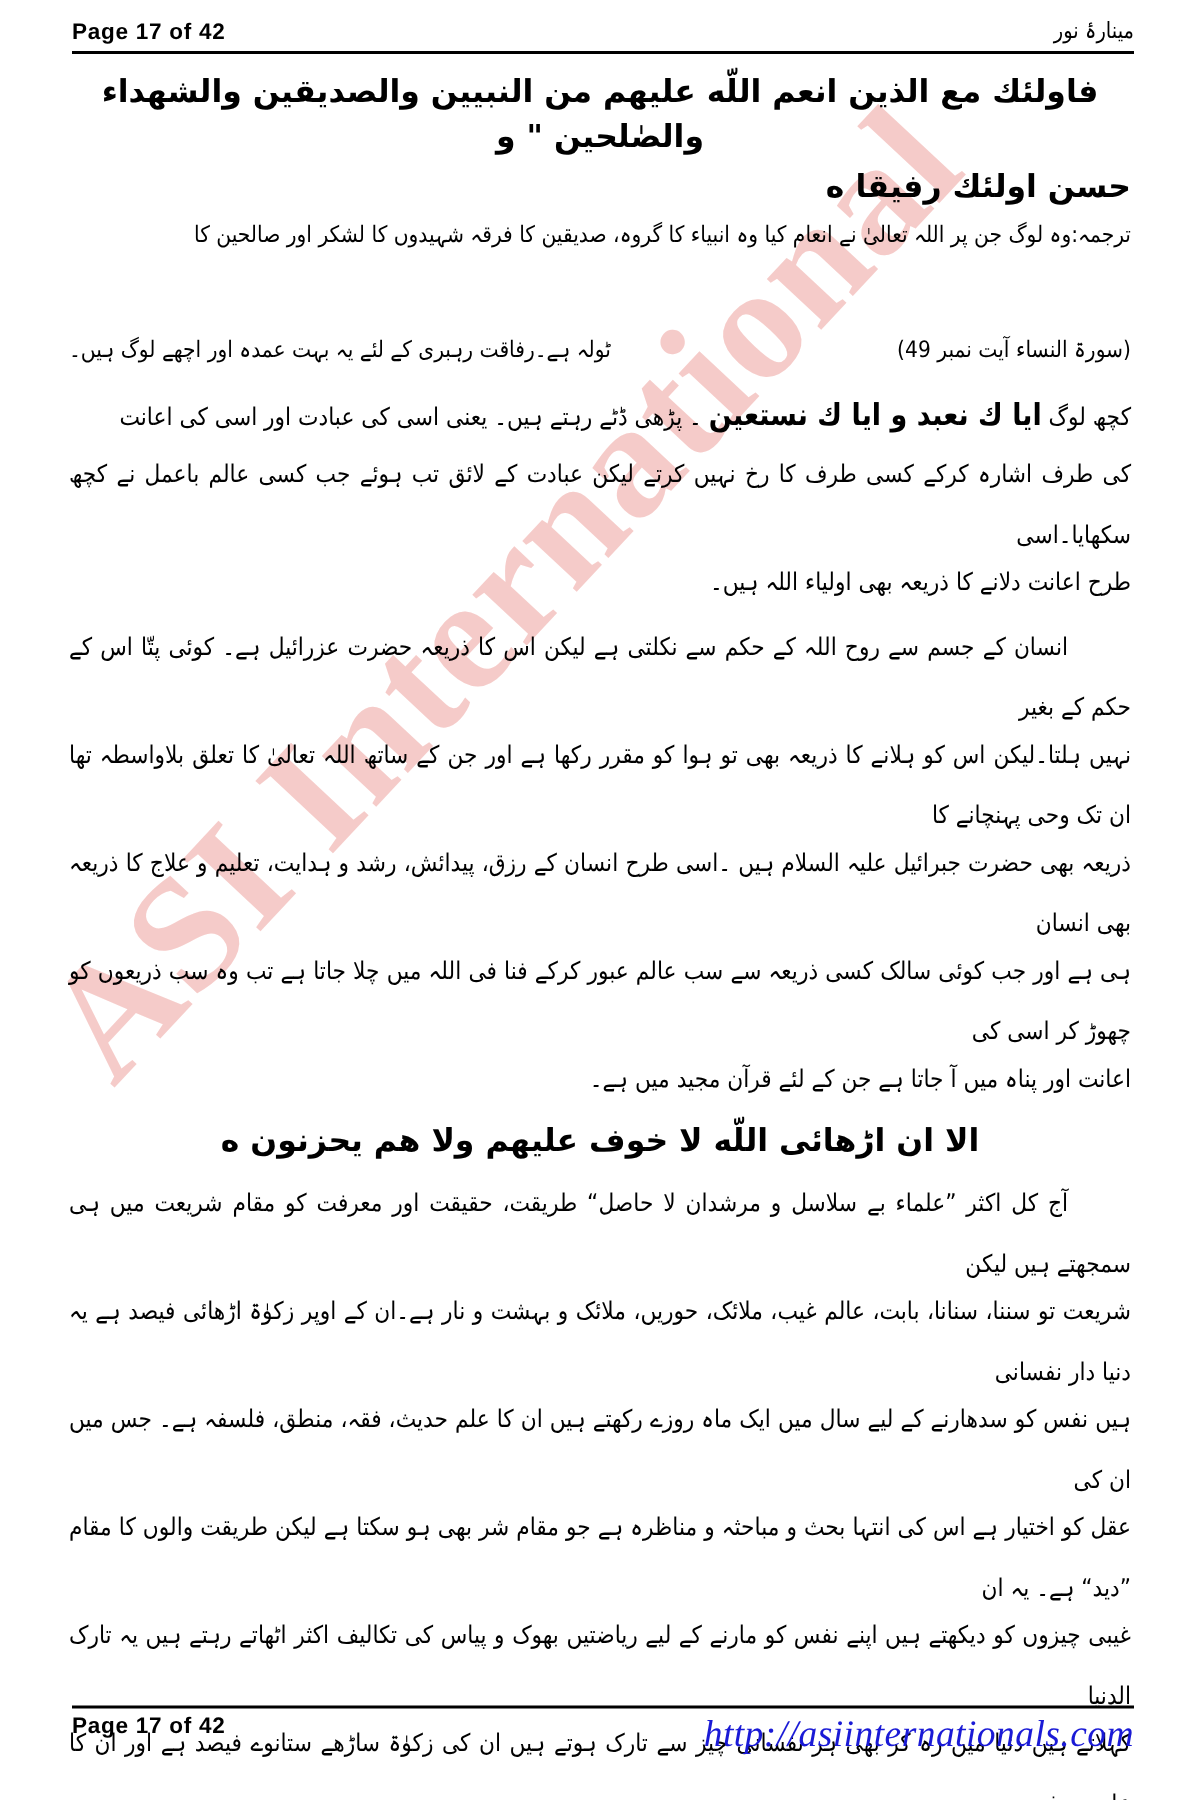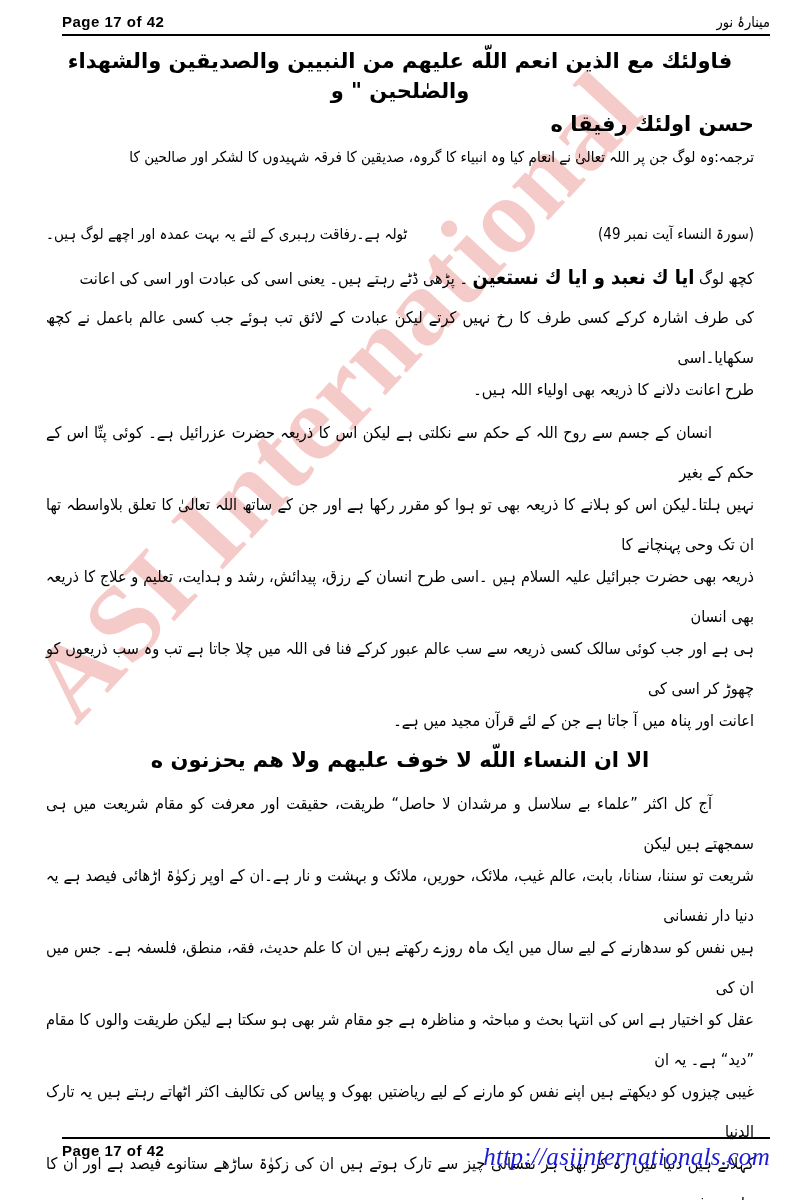--- a/index.html
+++ b/index.html
@@ -44,21 +44,21 @@
     font-size: 108px;
     font-weight: 700;
     letter-spacing: 1px;
     color: #f4c3c0;
     opacity: 0.85;
   }
 
   
   .rule-row {
     position: absolute;
-    left: 62px;
+    left: 48px;
     width: 708px;
     z-index: 3;
   }
   #header-row { top: 14px; }
   #footer-row { top: 1137px; }
 
   .rule-inner {
     display: flex;
     align-items: flex-end;
     justify-content: space-between;
@@ -223,21 +223,21 @@
     <div class="spacer-sm"></div>
 
     <div class="urdu-para indent">انسان کے جسم سے روح اللہ کے حکم سے نکلتی ہے لیکن اس کا ذریعہ حضرت عزرائیل ہے۔ کوئی پتّا اس کے حکم کے بغیر</div>
     <div class="urdu-para">نہیں ہلتا۔لیکن اس کو ہلانے کا ذریعہ بھی تو ہوا کو مقرر رکھا ہے اور جن کے ساتھ اللہ تعالیٰ کا تعلق بلاواسطہ تھا ان تک وحی پہنچانے کا</div>
     <div class="urdu-para">ذریعہ بھی حضرت جبرائیل علیہ السلام ہیں ۔اسی طرح انسان کے رزق، پیدائش، رشد و ہدایت، تعلیم و علاج کا ذریعہ بھی انسان</div>
     <div class="urdu-para">ہی ہے اور جب کوئی سالک کسی ذریعہ سے سب عالم عبور کرکے فنا فی اللہ میں چلا جاتا ہے تب وہ سب ذریعوں کو چھوڑ کر اسی کی</div>
     <div class="urdu-para">اعانت اور پناہ میں آ جاتا ہے جن کے لئے قرآن مجید میں ہے۔</div>
 
     <div class="spacer-sm"></div>
 
-    <div class="arabic-heading">الا ان النساء اللّه لا خوف عليهم ولا هم يحزنون ه</div>
+    <div class="arabic-heading">الا ان اڑھائی اللّه لا خوف عليهم ولا هم يحزنون ه</div>
 
 
     <div class="spacer-sm"></div>
 
     <div class="urdu-para indent">آج کل اکثر ”علماء بے سلاسل و مرشدان لا حاصل“ طریقت، حقیقت اور معرفت کو مقام شریعت میں ہی سمجھتے ہیں لیکن</div>
     <div class="urdu-para">شریعت تو سننا، سنانا، بابت، عالم غیب، ملائک، حوریں، ملائک و بہشت و نار ہے۔ان کے اوپر زکوٰۃ اڑھائی فیصد ہے یہ دنیا دار نفسانی</div>
     <div class="urdu-para">ہیں نفس کو سدھارنے کے لیے سال میں ایک ماہ روزے رکھتے ہیں ان کا علم حدیث، فقہ، منطق، فلسفہ ہے۔ جس میں ان کی</div>
     <div class="urdu-para">عقل کو اختیار ہے اس کی انتہا بحث و مباحثہ و مناظرہ ہے جو مقام شر بھی ہو سکتا ہے لیکن طریقت والوں کا مقام ”دید“ ہے۔ یہ ان</div>
     <div class="urdu-para">غیبی چیزوں کو دیکھتے ہیں اپنے نفس کو مارنے کے لیے ریاضتیں بھوک و پیاس کی تکالیف اکثر اٹھاتے رہتے ہیں یہ تارک الدنیا</div>
     <div class="urdu-para">کہلاتے ہیں دنیا میں رہ کر بھی ہر نفسانی چیز سے تارک ہوتے ہیں ان کی زکوٰۃ ساڑھے ستانوے فیصد ہے اور ان کا علم صرف</div>

